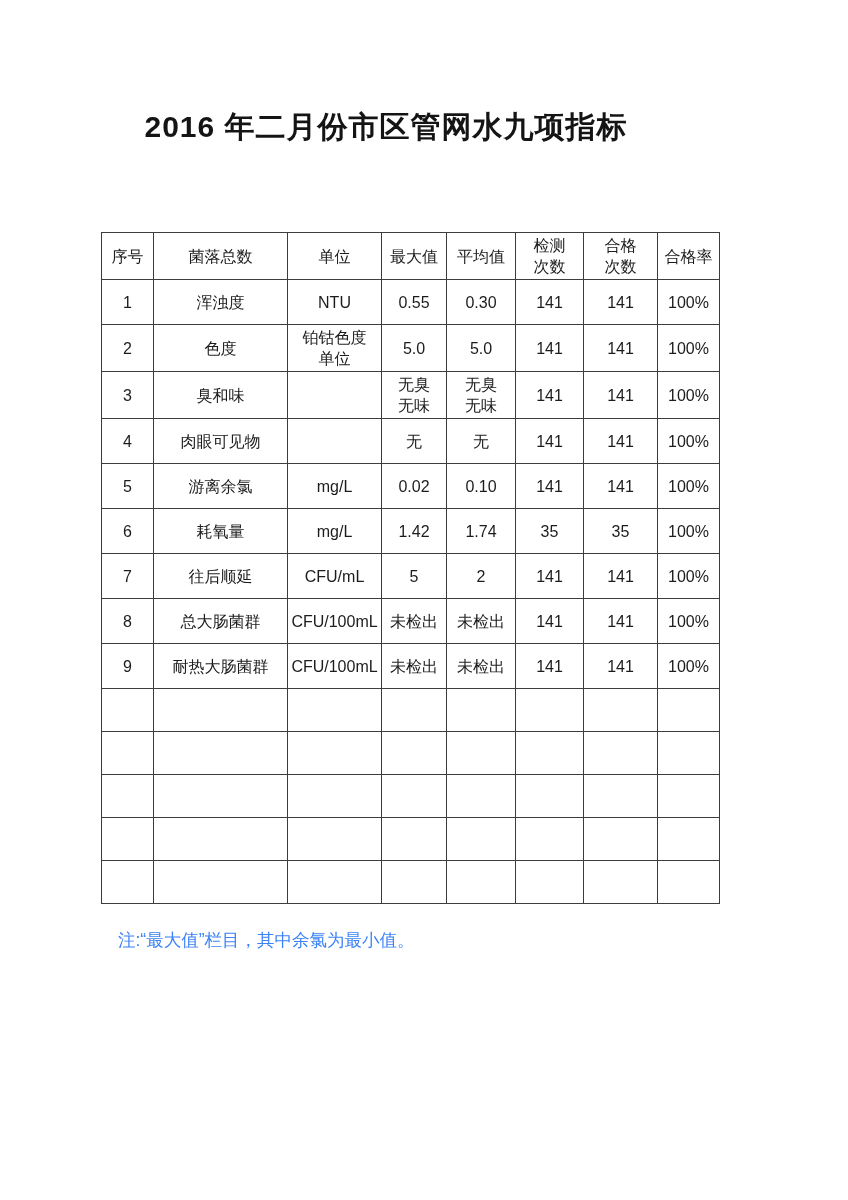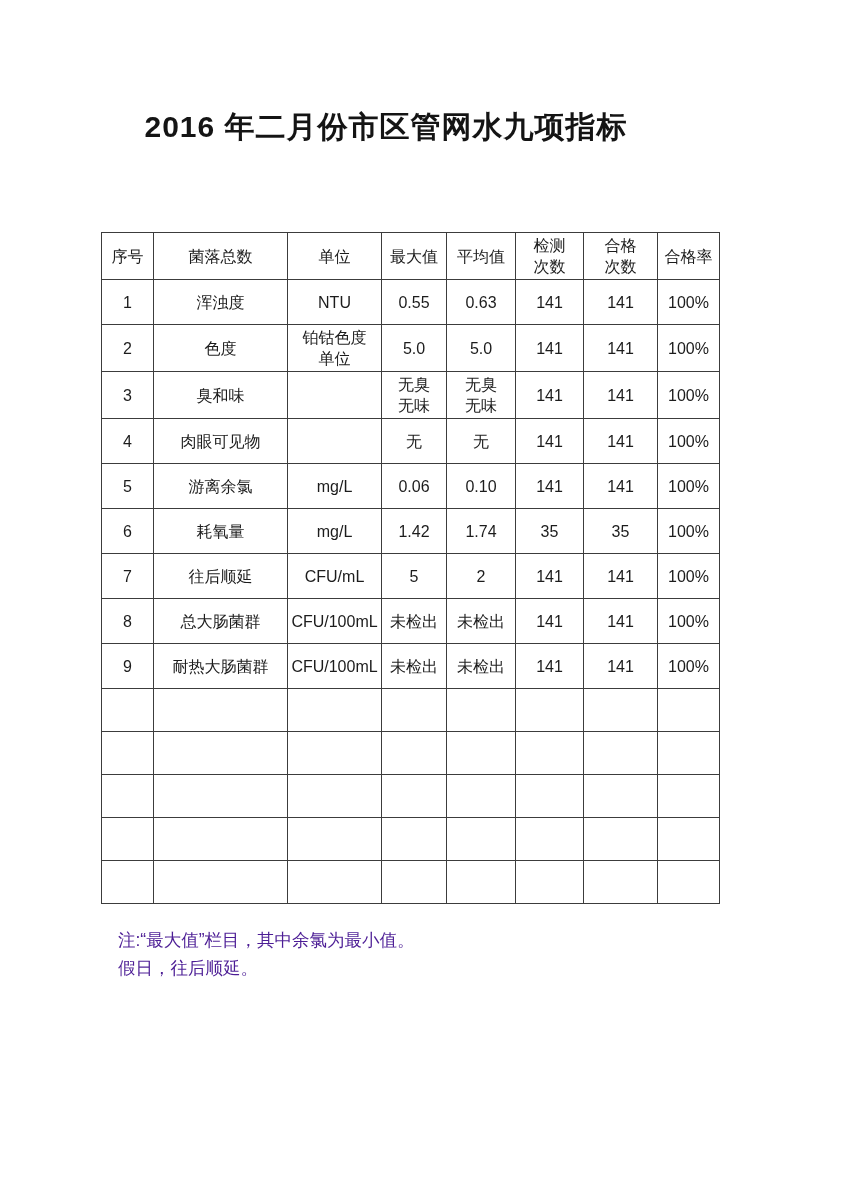--- a/index.html
+++ b/index.html
@@ -49,21 +49,21 @@
   .doc-table thead tr { height: 44px; }
   .doc-table tbody tr { height: 45px; }
   .doc-table tbody tr.empty-row { height: 43px; }
   .notes {
     position: absolute;
     left: 118px;
     top: 926px;
     width: 624px;
     font-size: 17.5px;
     line-height: 28px;
-    color: #4c1d95;
+    color: #3b82f6;
   }
 </style>
 </head>
 <body>
 
 <div class="page">
 
   <div class="title-block">
     <div class="title-line">2016 年二月份市区管网水九项指标</div>
   </div>
@@ -92,21 +92,21 @@
 次数</th>
           <th>合格率</th>
         </tr>
     </thead>
     <tbody>
         <tr>
           <td>1</td>
           <td>浑浊度</td>
           <td>NTU</td>
           <td>0.55</td>
-          <td>0.63</td>
+          <td>0.30</td>
           <td>141</td>
           <td>141</td>
           <td>100%</td>
         </tr>
         <tr>
           <td>2</td>
           <td>色度</td>
           <td>铂钴色度
 单位</td>
           <td>5.0</td>
@@ -134,21 +134,21 @@
           <td>无</td>
           <td>无</td>
           <td>141</td>
           <td>141</td>
           <td>100%</td>
         </tr>
         <tr>
           <td>5</td>
           <td>游离余氯</td>
           <td>mg/L</td>
-          <td>0.06</td>
+          <td>0.02</td>
           <td>0.10</td>
           <td>141</td>
           <td>141</td>
           <td>100%</td>
         </tr>
         <tr>
           <td>6</td>
           <td>耗氧量</td>
           <td>mg/L</td>
           <td>1.42</td>
@@ -235,16 +235,15 @@
           <td></td>
           <td></td>
           <td></td>
           <td></td>
         </tr>
       </tbody>
   </table>
 
   <div class="notes">
     <div>注:“最大值”栏目，其中余氯为最小值。</div>
-    <div>假日，往后顺延。</div>
   </div>
 
 </div>
 
 </body></html>

